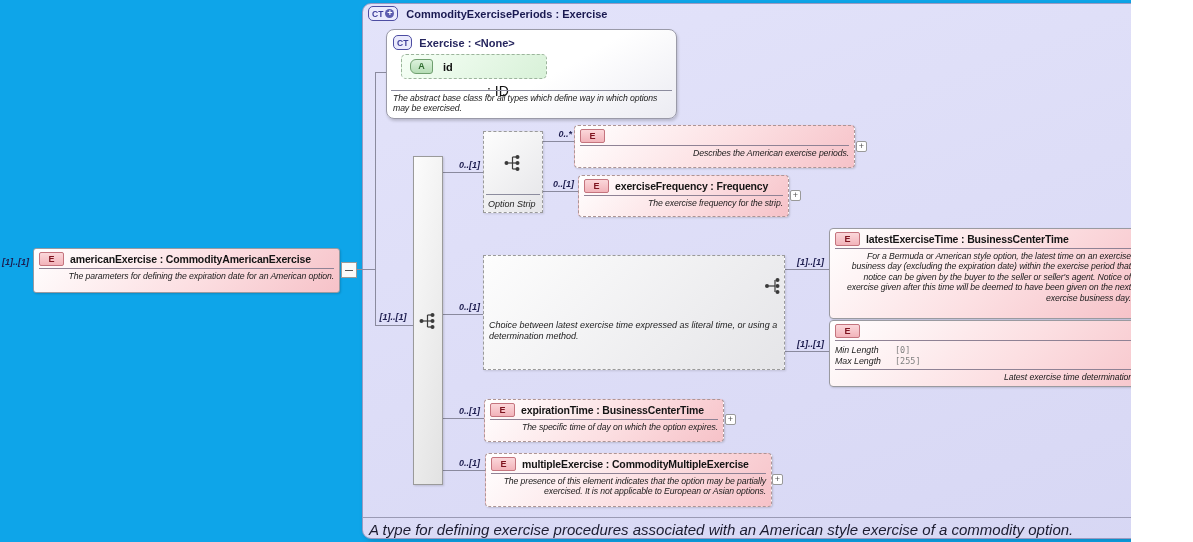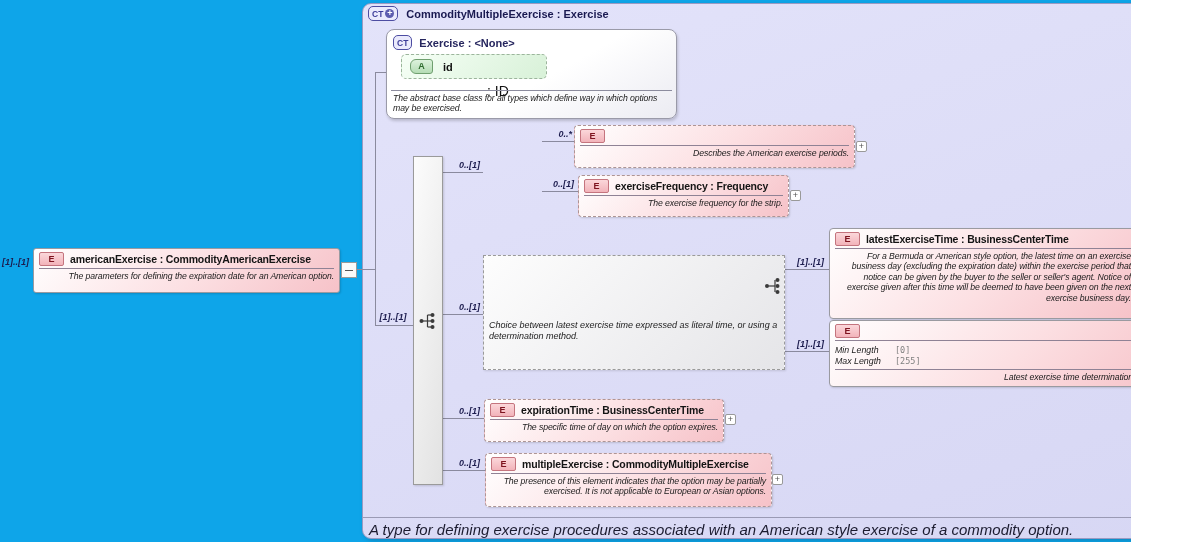--- a/index.html
+++ b/index.html
@@ -80,21 +80,21 @@
 <body>
 
 <div class="canvas">
 
   <div class="container"></div>
   <div class="ct-head">
     <span class="badge-ct">
       <span>CT</span>
       <span class="plusdot">+</span>
     </span>
-    <span class="ct-title">CommodityMultipleExercise : Exercise</span>
+    <span class="ct-title">CommodityExercisePeriods : Exercise</span>
   </div>
   <div class="ct-footsep"></div>
   <div class="ct-footer">A type for defining exercise procedures associated with an American style exercise of a commodity option.</div>
 
   <div class="hl" style="left:357px;top:269px;width:19px;"></div>
   <div class="vl" style="left:375px;top:72px;height:254px;"></div>
   <div class="hl" style="left:375px;top:72px;width:11px;"></div>
   <div class="hl" style="left:375px;top:325px;width:38px;"></div>
   <div class="hl" style="left:443px;top:172px;width:40px;"></div>
   <div class="hl" style="left:443px;top:314px;width:40px;"></div>
@@ -141,20 +141,37 @@
       <line x1="9.5" y1="4" x2="13" y2="4" stroke="#3a3a3a" stroke-width="1.2"></line>
       <line x1="9.5" y1="10" x2="13" y2="10" stroke="#3a3a3a" stroke-width="1.2"></line>
       <line x1="9.5" y1="16" x2="13" y2="16" stroke="#3a3a3a" stroke-width="1.2"></line>
       <circle cx="14.5" cy="4" r="2" fill="#3a3a3a"></circle>
       <circle cx="14.5" cy="10" r="2" fill="#3a3a3a"></circle>
       <circle cx="14.5" cy="16" r="2" fill="#3a3a3a"></circle>
     </svg>
   </div>
 
   <span class="card r" style="left:450px;top:160px;width:30px;">0..[1]</span>
+  <div class="gbox" style="left:483px;top:131px;width:60px;height:82px;">
+    <div class="gicon" style="height:62px;">
+      <svg width="21" height="20" viewBox="0 0 21 20">
+        <circle cx="3.5" cy="10" r="2" fill="#3a3a3a"></circle>
+        <line x1="5" y1="10" x2="9.5" y2="10" stroke="#3a3a3a" stroke-width="1.2"></line>
+        <line x1="9.5" y1="4" x2="9.5" y2="16" stroke="#3a3a3a" stroke-width="1.2"></line>
+        <line x1="9.5" y1="4" x2="13" y2="4" stroke="#3a3a3a" stroke-width="1.2"></line>
+        <line x1="9.5" y1="10" x2="13" y2="10" stroke="#3a3a3a" stroke-width="1.2"></line>
+        <line x1="9.5" y1="16" x2="13" y2="16" stroke="#3a3a3a" stroke-width="1.2"></line>
+        <circle cx="14.5" cy="4" r="2" fill="#3a3a3a"></circle>
+        <circle cx="14.5" cy="10" r="2" fill="#3a3a3a"></circle>
+        <circle cx="14.5" cy="16" r="2" fill="#3a3a3a"></circle>
+      </svg>
+    </div>
+    <div class="gsep"></div>
+    <div class="glabel">Option Strip</div>
+  </div>
 
   <span class="card r" style="left:450px;top:302px;width:30px;">0..[1]</span>
   <div class="gbox" style="left:483px;top:255px;width:302px;height:115px;align-items:flex-end;">
     <div class="gicon" style="height:60px;">
       <svg width="20" height="20" viewBox="0 0 20 20">
         <circle cx="3" cy="10" r="2" fill="#3a3a3a"></circle>
         <line x1="4.5" y1="10" x2="11" y2="10" stroke="#3a3a3a" stroke-width="1.2"></line>
         <line x1="11" y1="4" x2="11" y2="16" stroke="#3a3a3a" stroke-width="1.2"></line>
         <circle cx="13.5" cy="4" r="2" fill="#3a3a3a"></circle>
         <circle cx="13.5" cy="10" r="2" fill="#3a3a3a"></circle>

